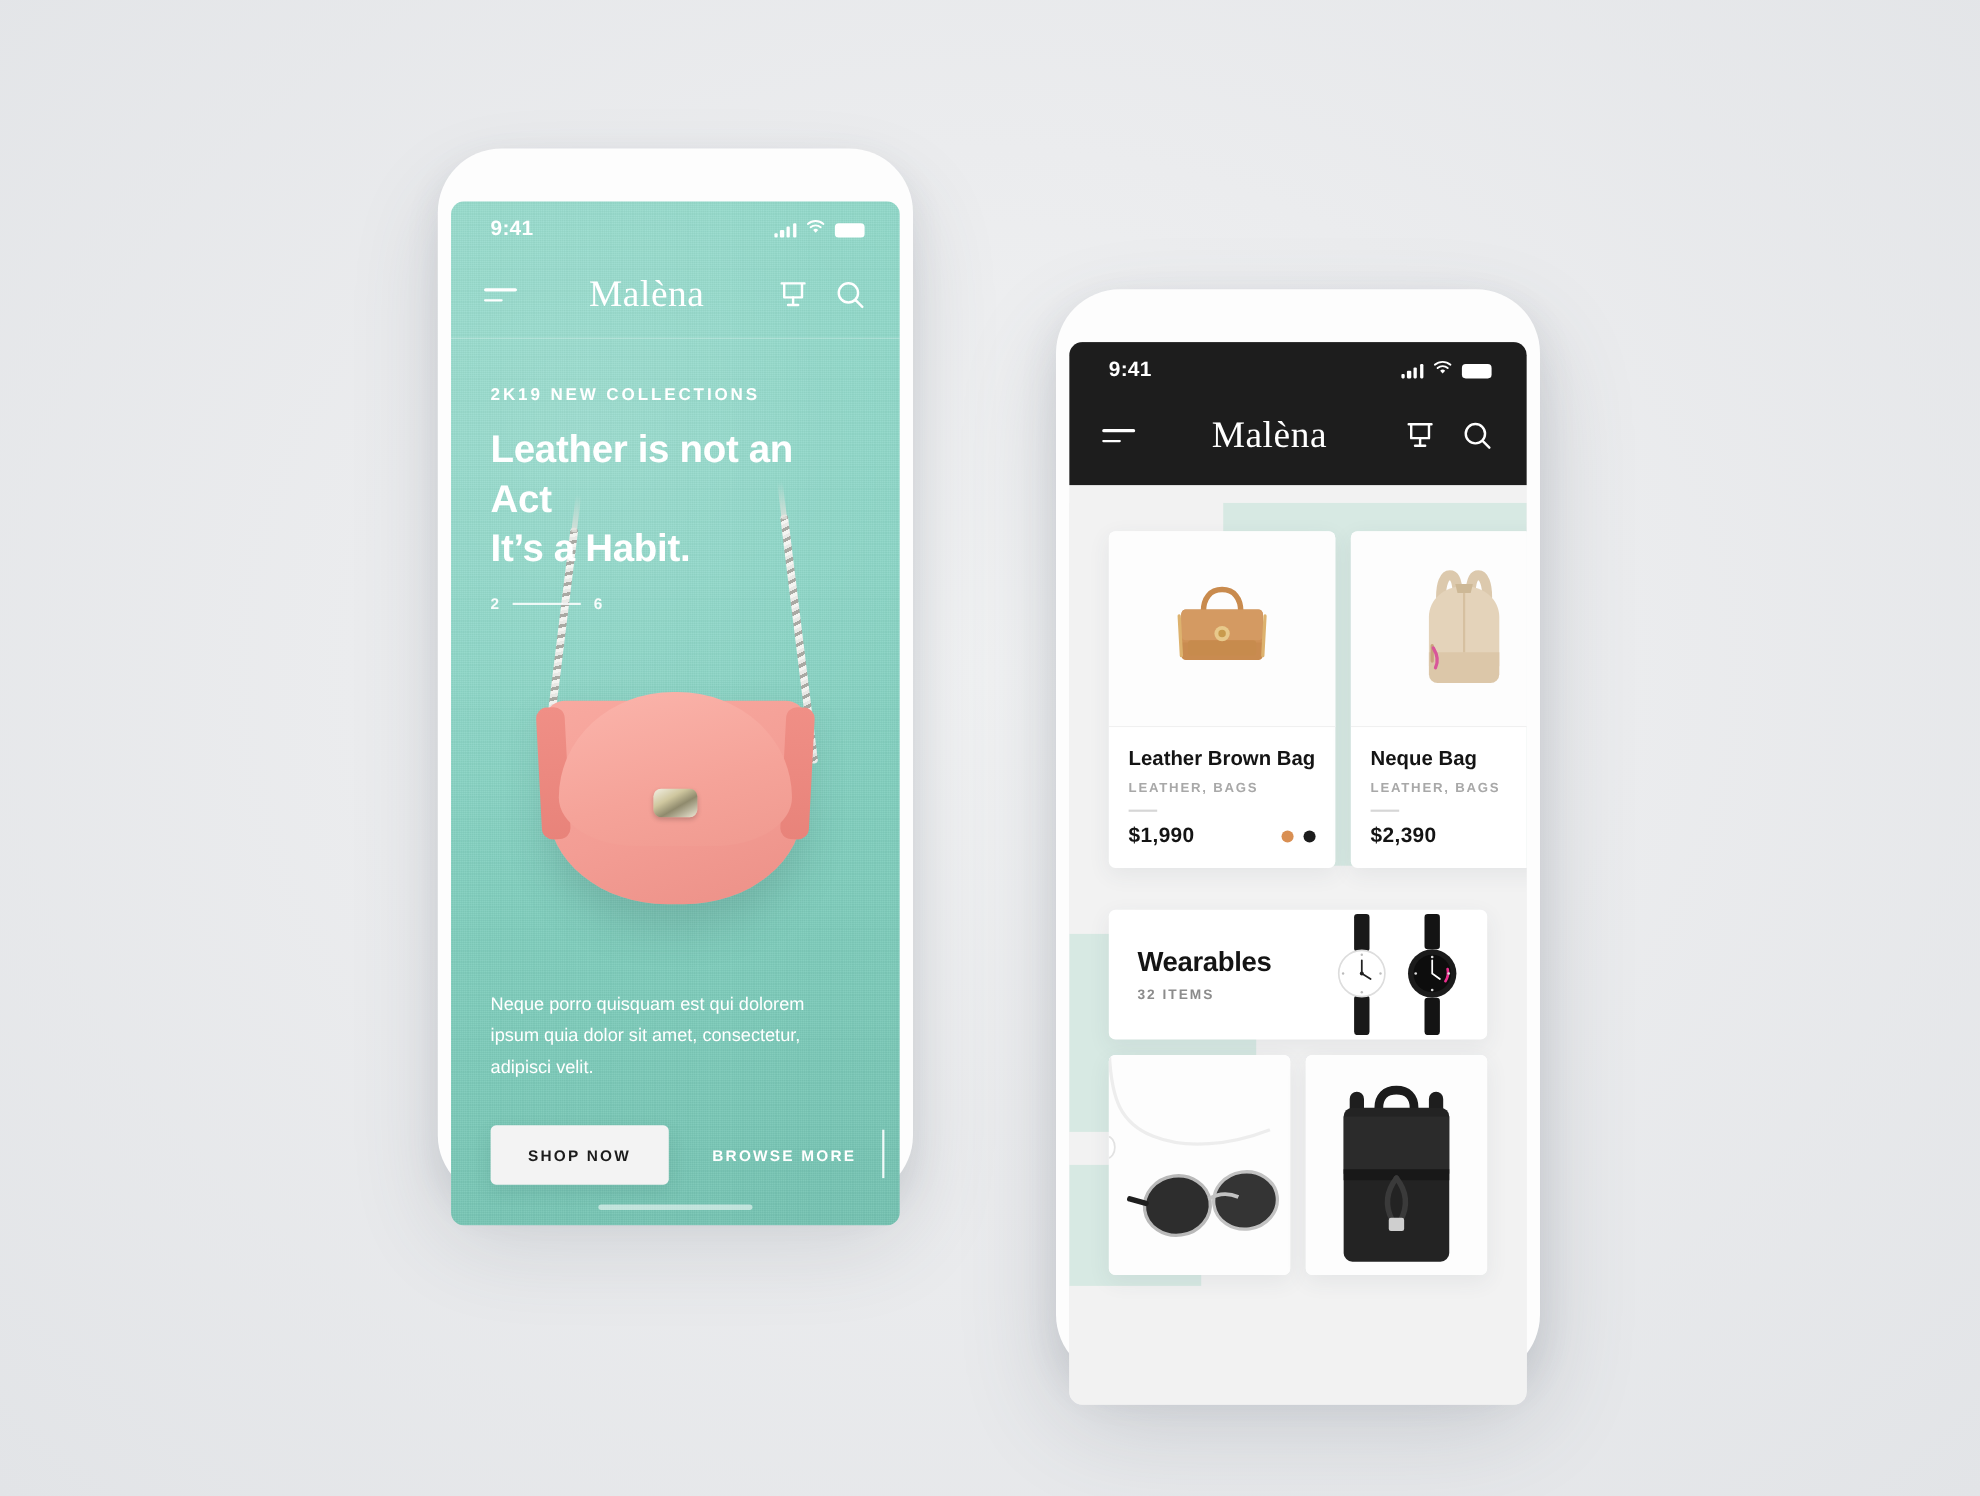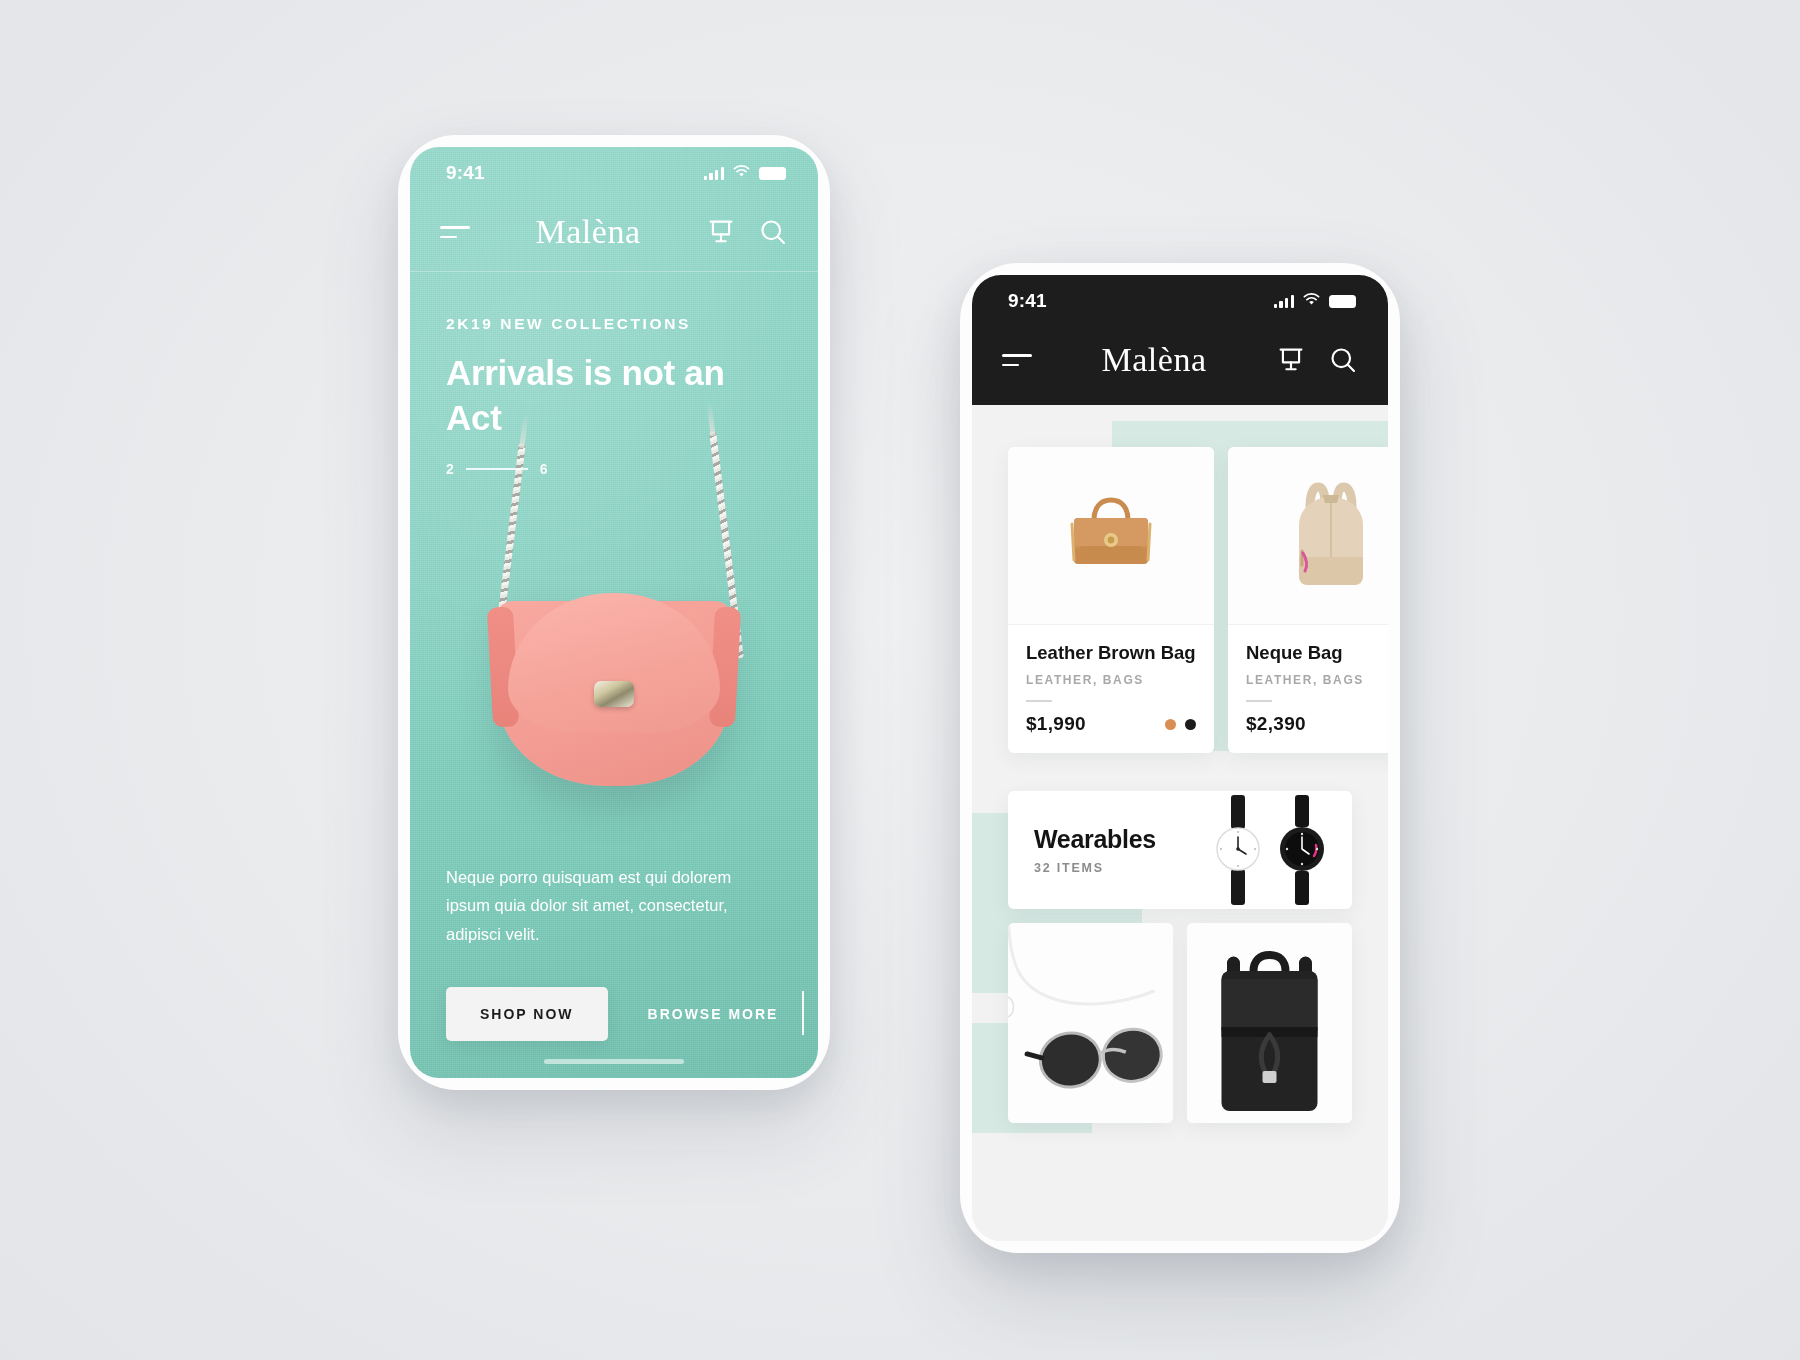--- a/index.html
+++ b/index.html
@@ -25,23 +25,24 @@
     width: 432px; height: 955px;
     box-shadow: 0 40px 80px rgba(70,80,95,0.16), 0 12px 30px rgba(70,80,95,0.10);
   }
   .phone-2 {
     left: 960px; top: 263px;
     width: 440px; height: 990px;
     box-shadow: 0 40px 90px rgba(70,80,95,0.20), 0 14px 34px rgba(70,80,95,0.12);
   }
   .screen {
     width: 100%; height: 100%;
-    border-radius: 29px;
+    border-radius: 12px;
     overflow: hidden;
     position: relative;
+    margin-top: 36px;
   }
 
   
   .statusbar {
     height: 46px;
     display: flex; align-items: center;
     justify-content: space-between;
     padding: 6px 32px 0 36px;
     position: relative; z-index: 5;
   }
@@ -315,21 +316,22 @@
               <path d="M17.4 17.4 22.5 22.5" stroke="#fff" stroke-width="1.9" stroke-linecap="round"></path>
             </svg>
         </span>
       </div>
     </div>
     <div class="nav-divider"></div>
 
     <div class="hero-content">
       <div class="eyebrow">2K19 NEW COLLECTIONS</div>
       <div class="headline">
-        <div>Arrivals is not an Act</div>
+        <div>Leather is not an Act</div>
+        <div>It’s a Habit.</div>
       </div>
       <div class="pager">
         <span>2</span>
         <span class="line"></span>
         <span>6</span>
       </div>
     </div>
 
     <div class="bag-art">
       <div class="chain l"></div>

